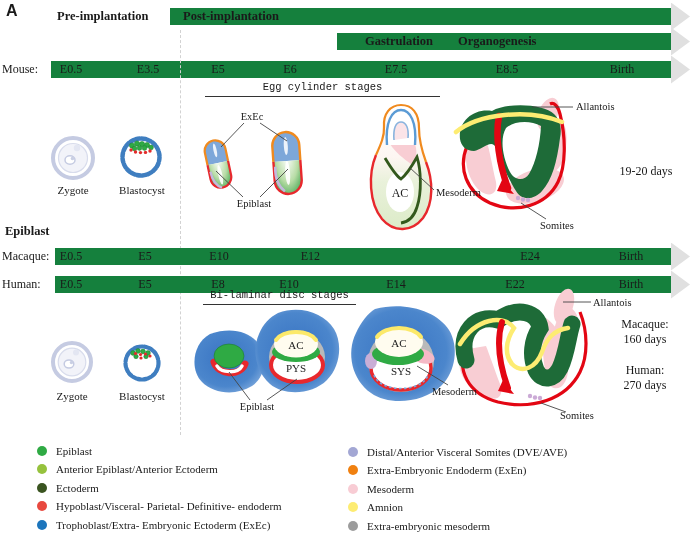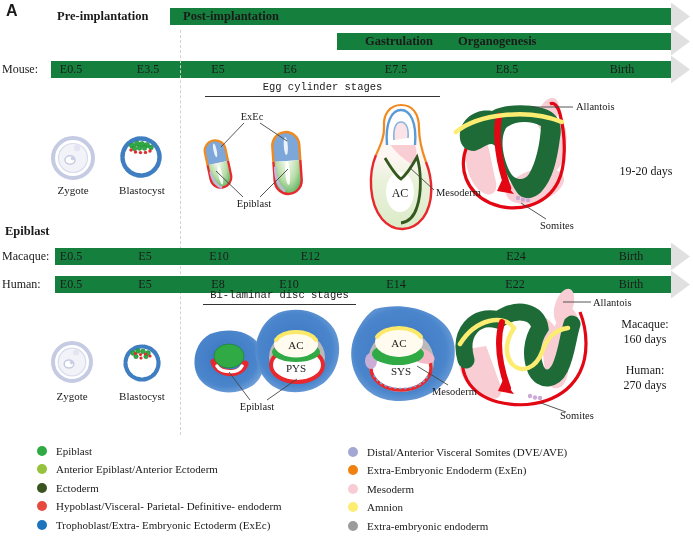--- a/index.html
+++ b/index.html
@@ -189,21 +189,21 @@
   <div class="section-lbl" style="left:5px;top:224px;">Epiblast</div>
 
   <div class="rlabel" style="left:2px;top:248px;">Macaque:</div>
   <div class="bar" style="left:55px;top:248px;width:617px;"></div>
   <div class="arrow" style="left:671px;top:242.5px;"></div>
   <span class="stage" style="left:41px;top:248px;">E0.5</span>
   <span class="stage" style="left:115px;top:248px;">E5</span>
   <span class="stage" style="left:189px;top:248px;">E10</span>
   <span class="stage" style="left:260px;top:248px;text-align:right;">E12</span>
   <span class="stage" style="left:367px;top:248px;margin-top:24px;">E16</span>
-  <span class="stage" style="left:486px;top:248px;">E24</span>
+  <span class="stage" style="left:500px;top:248px;">E24</span>
   <span class="stage" style="left:601px;top:248px;">Birth</span>
 
   <div class="rlabel" style="left:2px;top:276px;">Human:</div>
   <div class="bar" style="left:55px;top:276px;width:617px;"></div>
   <div class="arrow" style="left:671px;top:270.5px;"></div>
   <span class="stage" style="left:41px;top:276px;">E0.5</span>
   <span class="stage" style="left:115px;top:276px;">E5</span>
   <span class="stage" style="left:188px;top:276px;">E8</span>
   <span class="stage" style="left:259px;top:276px;">E10</span>
   <span class="stage" style="left:366px;top:276px;">E14</span>
@@ -374,17 +374,17 @@
     <div class="legend-row">
       <span class="dot" style="background: rgb(248, 204, 212);"></span>
       <span>Mesoderm</span>
     </div>
     <div class="legend-row">
       <span class="dot" style="background: rgb(253, 236, 114);"></span>
       <span>Amnion</span>
     </div>
     <div class="legend-row">
       <span class="dot" style="background: rgb(156, 156, 156);"></span>
-      <span>Extra-embryonic endoderm</span>
+      <span>Extra-embryonic mesoderm</span>
     </div>
   </div>
 
 </div>
 
 </body></html>

